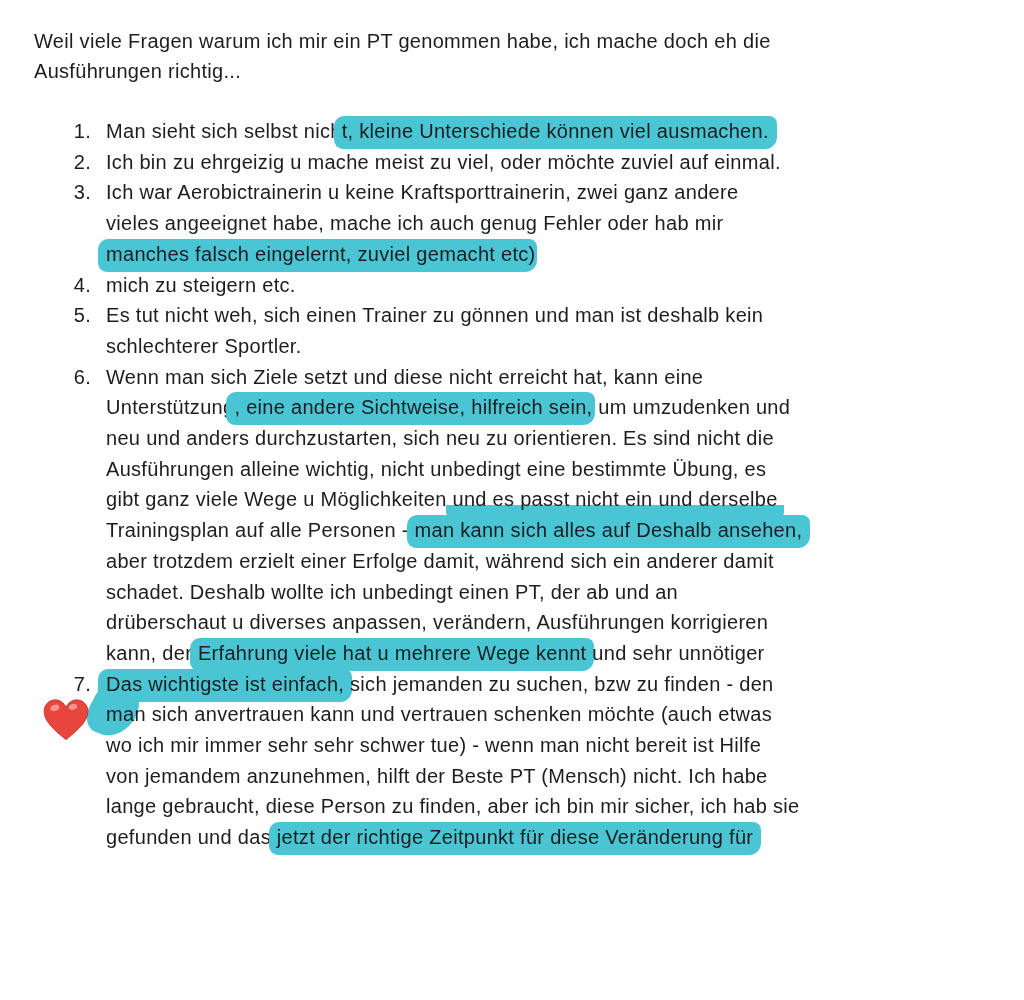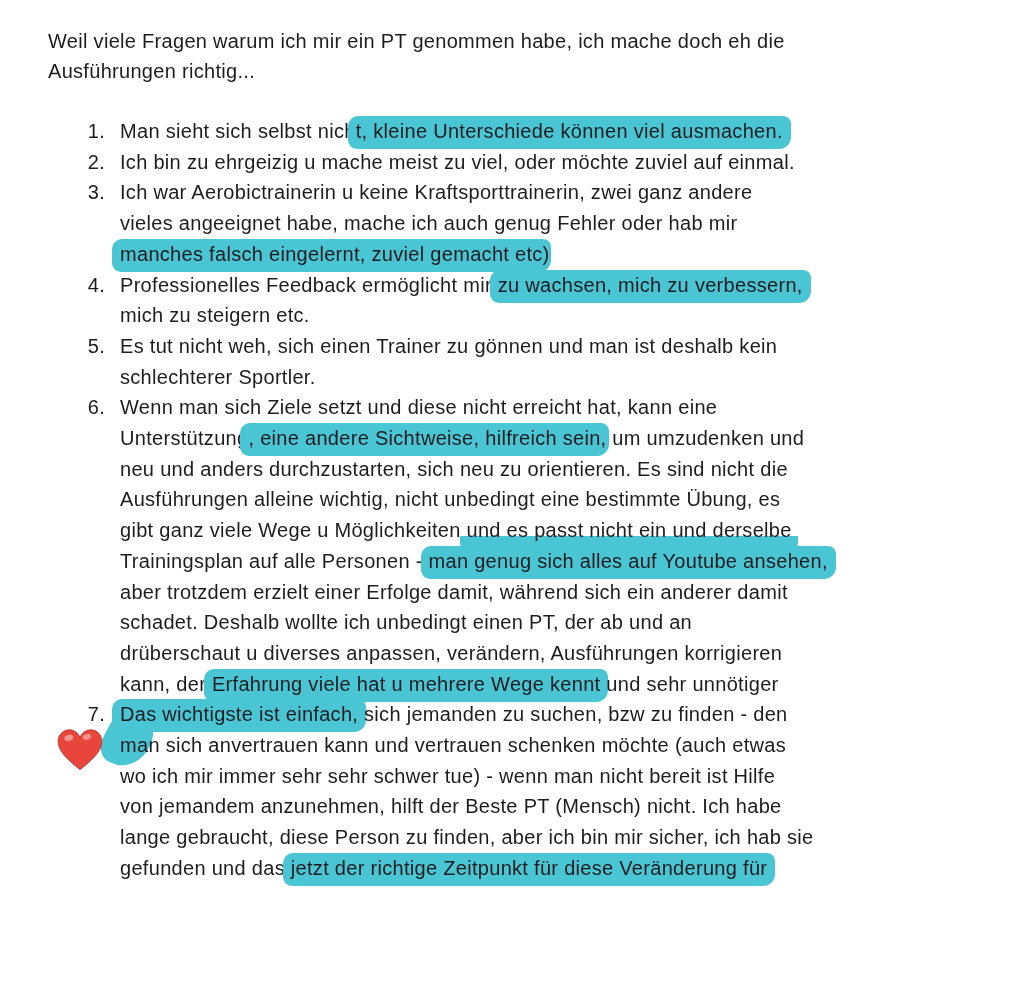--- a/index.html
+++ b/index.html
@@ -7,21 +7,21 @@
     --text-color: #1d1d20;
     --bg-color: #ffffff;
   }
   * { margin: 0; padding: 0; box-sizing: border-box; }
   html, body { background: var(--bg-color); }
   .page {
     position: relative;
     width: 1024px;
     height: 1000px;
     background: var(--bg-color);
-    padding: 26px 36px 0 48px;
+    padding: 26px 36px 0 34px;
     overflow: hidden;
     font-family: "Liberation Sans", "DejaVu Sans", sans-serif;
     font-size: 20px;
     letter-spacing: 0.3px;
     color: var(--text-color);
     font-weight: 500;
   }
   .intro { line-height: 30px; margin-bottom: 30px; }
   .intro .line { white-space: pre-wrap; }
   .list { display: block; }
@@ -101,40 +101,39 @@
         <span class="num">3.</span>
         <div class="content">
           <div class="line"><span>Ich war Aerobictrainerin u keine Kraftsporttrainerin, zwei ganz andere</span></div>
           <div class="line"><span>vieles angeeignet habe, mache ich auch genug Fehler oder hab mir</span></div>
           <div class="line"><span class="hl">manches falsch eingelernt, zuviel gemacht etc</span><span>)</span></div>
         </div>
       </div>
       <div class="item">
         <span class="num">4.</span>
         <div class="content">
-          <div class="line"><span>Professionelles Feedback ermöglicht mir </span><span class="hl">zu wachsen, mich zu verbessern,</span></div>
           <div class="line"><span>mich zu steigern etc.</span></div>
         </div>
       </div>
       <div class="item">
         <span class="num">5.</span>
         <div class="content">
           <div class="line"><span>Es tut nicht weh, sich einen Trainer zu gönnen und man ist deshalb kein</span></div>
           <div class="line"><span>schlechterer Sportler.</span></div>
         </div>
       </div>
       <div class="item">
         <span class="num">6.</span>
         <div class="content">
           <div class="line"><span>Wenn man sich Ziele setzt und diese nicht erreicht hat, kann eine</span></div>
           <div class="line"><span>Unterstützung</span><span class="hl">, eine andere Sichtweise, hilfreich sein</span><span>, um umzudenken und</span></div>
           <div class="line"><span>neu und anders durchzustarten, sich neu zu orientieren. Es sind nicht die</span></div>
           <div class="line"><span>Ausführungen alleine wichtig, nicht unbedingt eine bestimmte Übung, es</span></div>
           <div class="line"><span>gibt ganz viele Wege u Möglichkeiten </span><span class="hl-low">und es passt nicht ein und derselbe</span></div>
-          <div class="line"><span>Trainingsplan auf alle Personen - </span><span class="hl">man genug sich alles auf Youtube ansehen,</span></div>
+          <div class="line"><span>Trainingsplan auf alle Personen - </span><span class="hl">man kann sich alles auf Deshalb ansehen,</span></div>
           <div class="line"><span>aber trotzdem erzielt einer Erfolge damit, während sich ein anderer damit</span></div>
           <div class="line"><span>schadet. Deshalb wollte ich unbedingt einen PT, der ab und an</span></div>
           <div class="line"><span>drüberschaut u diverses anpassen, verändern, Ausführungen korrigieren</span></div>
           <div class="line"><span>kann, der </span><span class="hl">Erfahrung viele hat u mehrere Wege kennt</span><span> und sehr unnötiger</span></div>
         </div>
       </div>
       <div class="item">
         <span class="num">7.</span>
         <div class="content">
           <div class="tail"></div>

